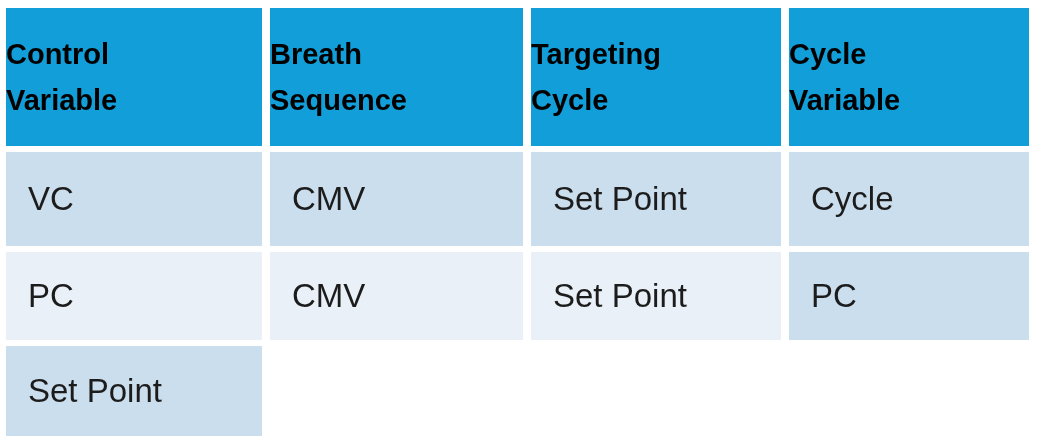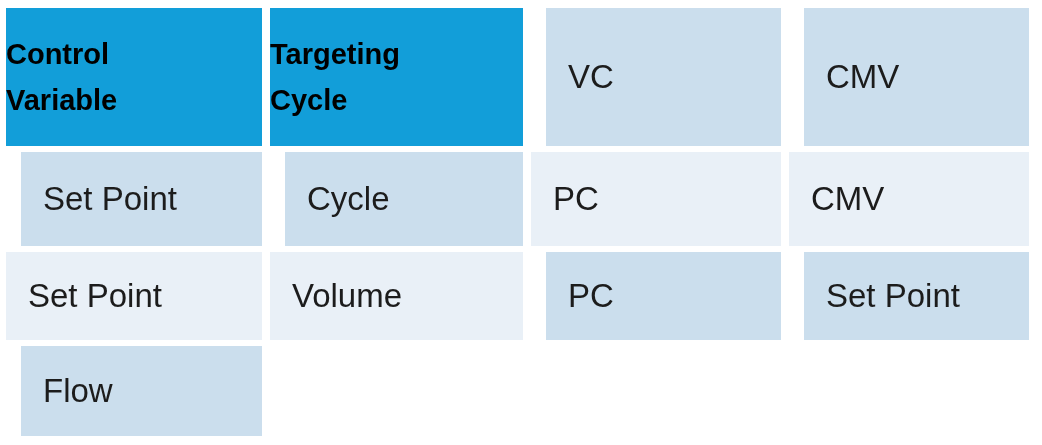--- a/index.html
+++ b/index.html
@@ -38,42 +38,46 @@
   }
   .cell {
     color: #1C1C1C;
     font-size: 33px;
     display: flex;
     align-items: center;
     padding-left: 22px;
     box-sizing: border-box;
     white-space: nowrap;
   }
-  .row-dark  { background: #CBDEED; margin-left: 15px; }
+  .row-dark  { background: #CBDEED; }
   .row-light { background: #E9F0F7; }
 </style>
 </head>
 <body>
 
 <div class="table-wrap">
 
   <div class="hcell">
     <span>Control Variable</span>
   </div>
   <div class="hcell">
+    <span>Breath Sequence</span>
+  </div>
+  <div class="hcell">
     <span>Targeting Cycle</span>
+  </div>
+  <div class="hcell">
+    <span>Cycle Variable</span>
   </div>
 
   <div class="cell row-dark">VC</div>
   <div class="cell row-dark">CMV</div>
   <div class="cell row-dark">Set Point</div>
   <div class="cell row-dark">Cycle</div>
 
   <div class="cell row-light">PC</div>
   <div class="cell row-light">CMV</div>
   <div class="cell row-light">Set Point</div>
-  <div class="cell row-light">Volume</div>
 
   <div class="cell row-dark">PC</div>
   <div class="cell row-dark">Set Point</div>
-  <div class="cell row-dark">Flow</div>
 
 </div>
 
 </body></html>

